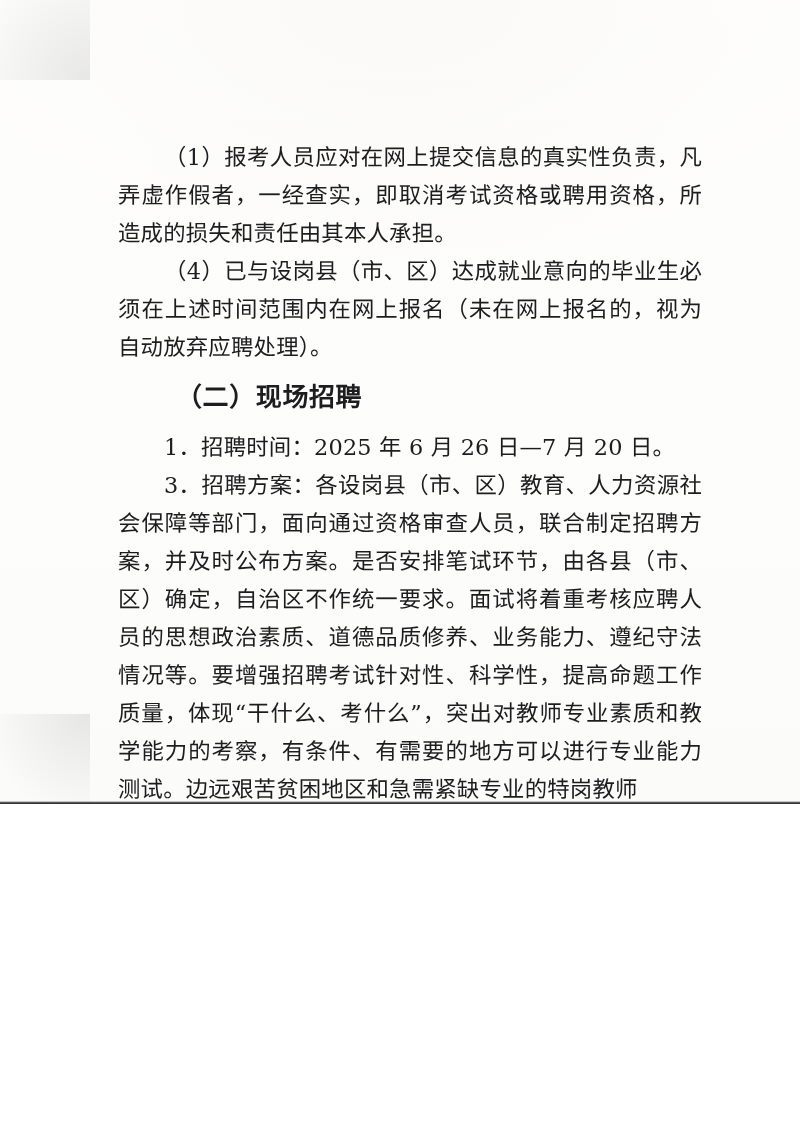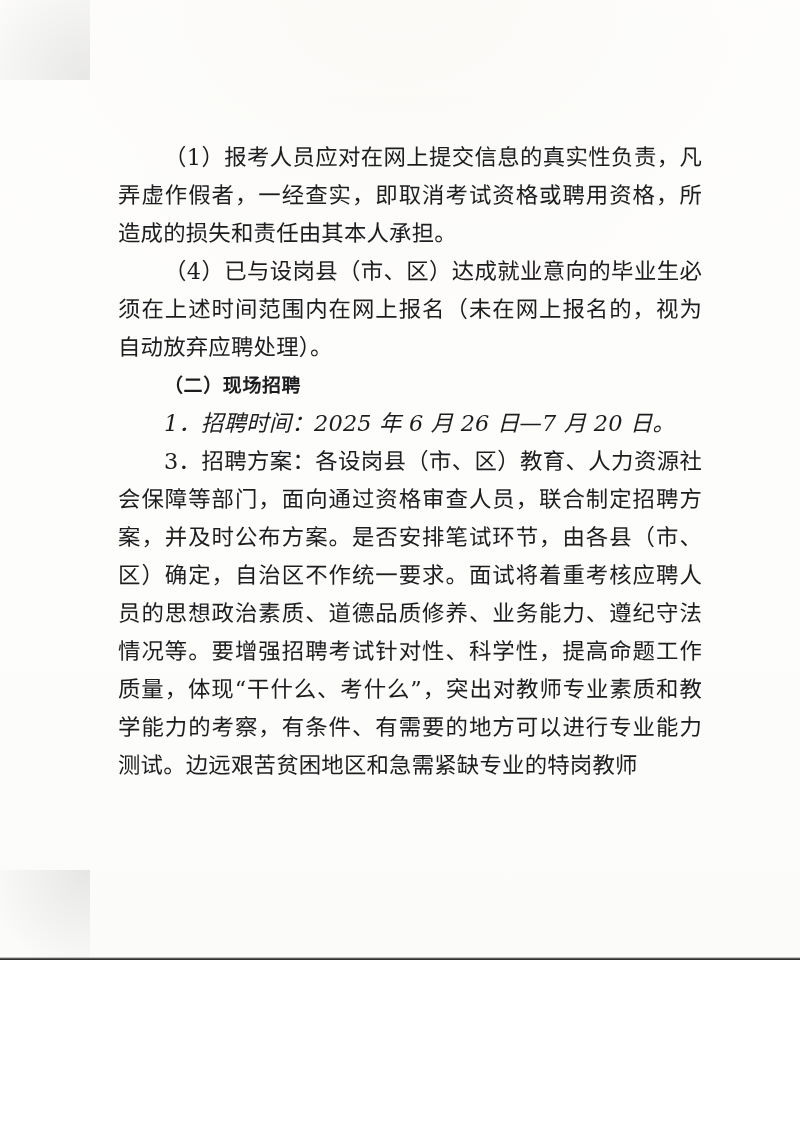--- a/index.html
+++ b/index.html
@@ -4,21 +4,21 @@
 <title>Scanned Document Page</title>
 <style>
   html, body {
     margin: 0;
     padding: 0;
     background: #ffffff;
   }
   #page {
     position: relative;
     width: 800px;
-    height: 960px;
+    height: 804px;
     margin: 0;
     background: #14b8a6;
     overflow: hidden;
     font-family: "DejaVu Serif", "Liberation Serif", serif;
     color: #1d1d1f;
   }
   
   #page::before {
     content: "";
     position: absolute;
@@ -69,33 +69,32 @@
     text-justify: inter-character;
     text-align-last: left;
     margin: 0;
     letter-spacing: 0.2px;
     text-indent: 46px;
     word-break: break-all;
     font-family: "DejaVu Serif", "Liberation Serif", serif;
   }
 
   .heading {
-    font-size: 19px;
+    font-size: 26px;
     line-height: 38px;
-    margin: 0;
+    margin: 12px;
     text-indent: 46px;
     font-weight: 600;
     letter-spacing: 0.6px;
     font-family: "DejaVu Serif", "Liberation Serif", serif;
   }
 
   
   .para.short {
     text-align: left;
-    font-style: italic;
   }
 
   .page-number {
     position: absolute;
     left: 118px;
     top: 1000px;
     font-size: 21px;
     line-height: 30px;
     letter-spacing: 2px;
     color: #232323;

